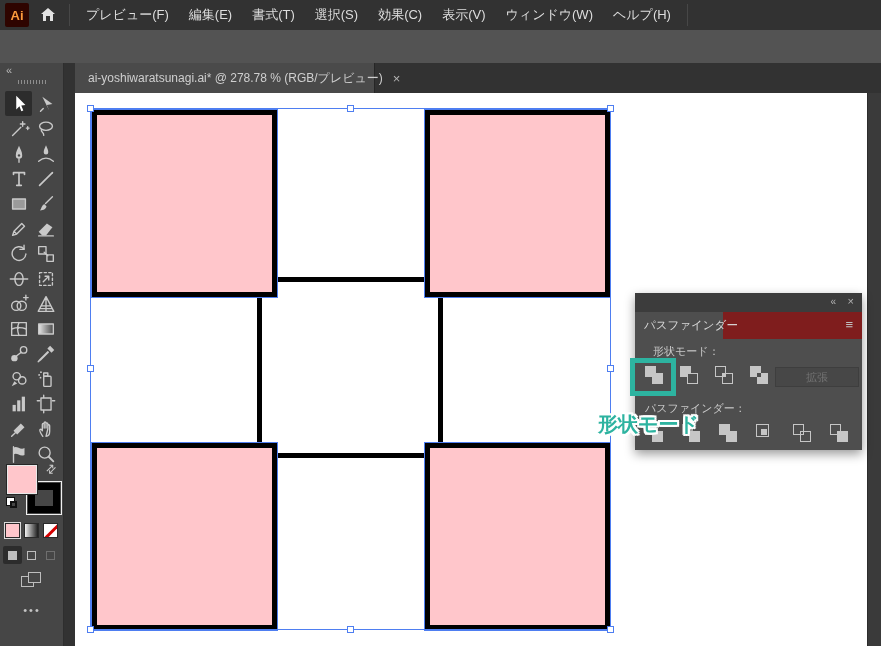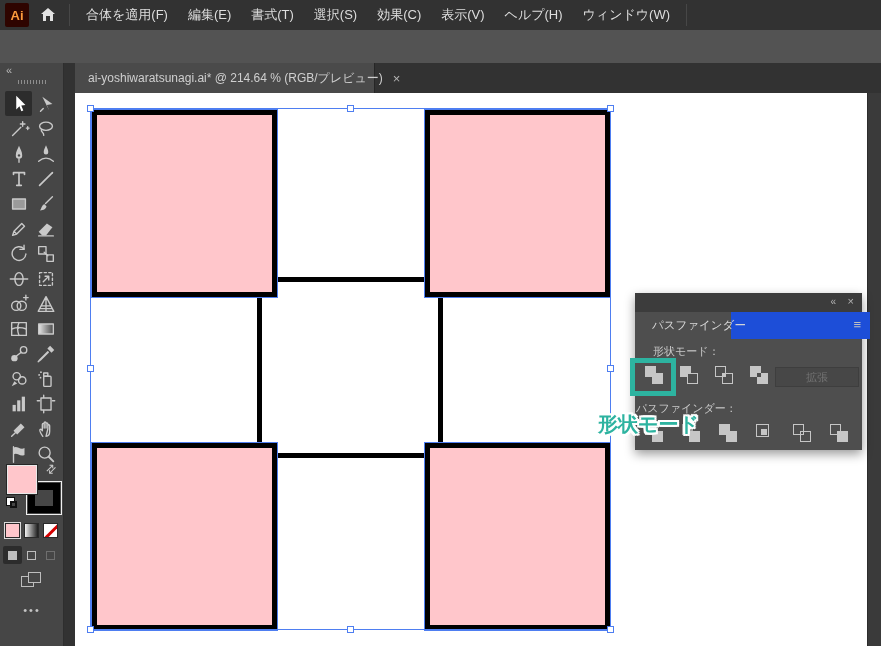--- a/index.html
+++ b/index.html
@@ -88,21 +88,21 @@
   .sq.pink{background:#ffc6cb;outline:1px solid #4e7ef1;z-index:2;}
   .sq.center{background:#ffffff;z-index:1;}
   .bbox{position:absolute;left:15px;top:15px;width:521px;height:522px;border:1px solid #4e7ef1;box-sizing:border-box;z-index:3;}
   .handle{position:absolute;width:7px;height:7px;background:#fff;border:1px solid #4e7ef1;box-sizing:border-box;z-index:4;}
   
   .panel{position:absolute;left:635px;top:293px;width:227px;height:157px;background:#4e4e4e;
          box-shadow:0 4px 10px rgba(0,0,0,.4);z-index:10;}
   .panel-header{position:absolute;left:0;top:0;width:100%;height:19px;background:#3c3c3c;}
   .panel-collapse{position:absolute;right:26px;top:3px;color:#b3b3b3;font-size:10px;}
   .panel-close{position:absolute;right:8px;top:2px;color:#b3b3b3;font-size:11px;}
-  .panel-tabs{position:absolute;left:8px;top:19px;width:100%;height:27px;background:#1d4ed8;}
+  .panel-tabs{position:absolute;left:0;top:19px;width:100%;height:27px;background:#7f1d1d;}
   .panel-tab{position:absolute;left:0;top:0;height:27px;width:88px;background:#4e4e4e;
              color:#d8d8d8;font-size:11.5px;line-height:27px;padding-left:9px;box-sizing:border-box;white-space:nowrap;}
   .panel-menu{position:absolute;right:9px;top:5px;color:#c0c0c0;font-size:13px;}
   .panel-label{position:absolute;color:#c9c9c9;font-size:11px;white-space:nowrap;}
   .pf-row{position:absolute;display:flex;gap:17px;}
   .pfico{position:relative;width:18px;height:18px;}
   .pfico i{position:absolute;box-sizing:border-box;}
   .pfico .bk{left:0;top:0;width:11px;height:11px;}
   .pfico .fr{right:0;bottom:0;width:11px;height:11px;}
   .pfico .ov{left:7px;top:7px;width:4px;height:4px;}
@@ -120,28 +120,28 @@
 <div id="app">
 
   <div class="menubar">
     <div class="ai-logo">Ai</div>
     <div class="home">
       <svg width="18" height="18" viewBox="0 0 18 18">
           <path d="M9 2 L16 8 H14 V15 H11 V10 H7 V15 H4 V8 H2 Z" fill="#e2e2e2"></path>
         </svg>
     </div>
     <div class="vdiv"></div>
-    <div class="menu-item">合体を適用(F)</div>
+    <div class="menu-item">プレビュー(F)</div>
     <div class="menu-item">編集(E)</div>
     <div class="menu-item">書式(T)</div>
     <div class="menu-item">選択(S)</div>
     <div class="menu-item">効果(C)</div>
     <div class="menu-item">表示(V)</div>
+    <div class="menu-item">ウィンドウ(W)</div>
     <div class="menu-item">ヘルプ(H)</div>
-    <div class="menu-item">ウィンドウ(W)</div>
     <div class="vdiv"></div>
   </div>
 
   <div class="controlbar">
     <div class="cb-dots"></div>
     <div class="cb-label" style="left:14px;">グループ</div>
     <div class="cb-div" style="left:133px;"></div>
 
     <div class="swatch" style="left:145px;background:#ffc6cb;"></div>
     <div class="chev" style="left:171px;">∨</div>
@@ -409,21 +409,21 @@
     <div class="scrmode">
       <div class="r1"></div>
       <div class="r2"></div>
     </div>
 
     <div class="tb-more">•••</div>
   </div>
 
   <div class="tabbar">
     <div class="doctab">
-      <span class="doctab-title">ai-yoshiwaratsunagi.ai* @ 214.64 % (RGB/プレビュー)</span>
+      <span class="doctab-title">ai-yoshiwaratsunagi.ai* @ 278.78 % (RGB/プレビュー)</span>
       <span class="doctab-close">×</span>
     </div>
   </div>
 
   <div class="canvas">
     <div class="sq center" style="left:182px;top:184px;width:186px;height:181px;"></div>
     <div class="sq pink" style="left:17px;top:17px;width:185px;height:187px;"></div>
     <div class="sq pink" style="left:350px;top:17px;width:185px;height:187px;"></div>
     <div class="sq pink" style="left:17px;top:350px;width:185px;height:187px;"></div>
     <div class="sq pink" style="left:350px;top:350px;width:185px;height:187px;"></div>
@@ -466,21 +466,21 @@
           <i class="ov fl"></i>
         </div>
       <div class="pfico">
           <i class="bk fl"></i>
           <i class="fr fl"></i>
           <i class="ov bg"></i>
         </div>
     </div>
     <div class="expand-btn">拡張</div>
 
-    <div class="panel-label" style="left:1px;top:108px;">パスファインダー：</div>
+    <div class="panel-label" style="left:10px;top:108px;">パスファインダー：</div>
 
     <div class="pf-row" style="left:10px;top:131px;gap:19px;">
       <div class="pfico">
           <i class="bk ol"></i>
           <i class="fr fl"></i>
         </div>
       <div class="pfico">
           <i class="bk fl" style="background:#9f9f9f;"></i>
           <i class="fr fl"></i>
         </div>

